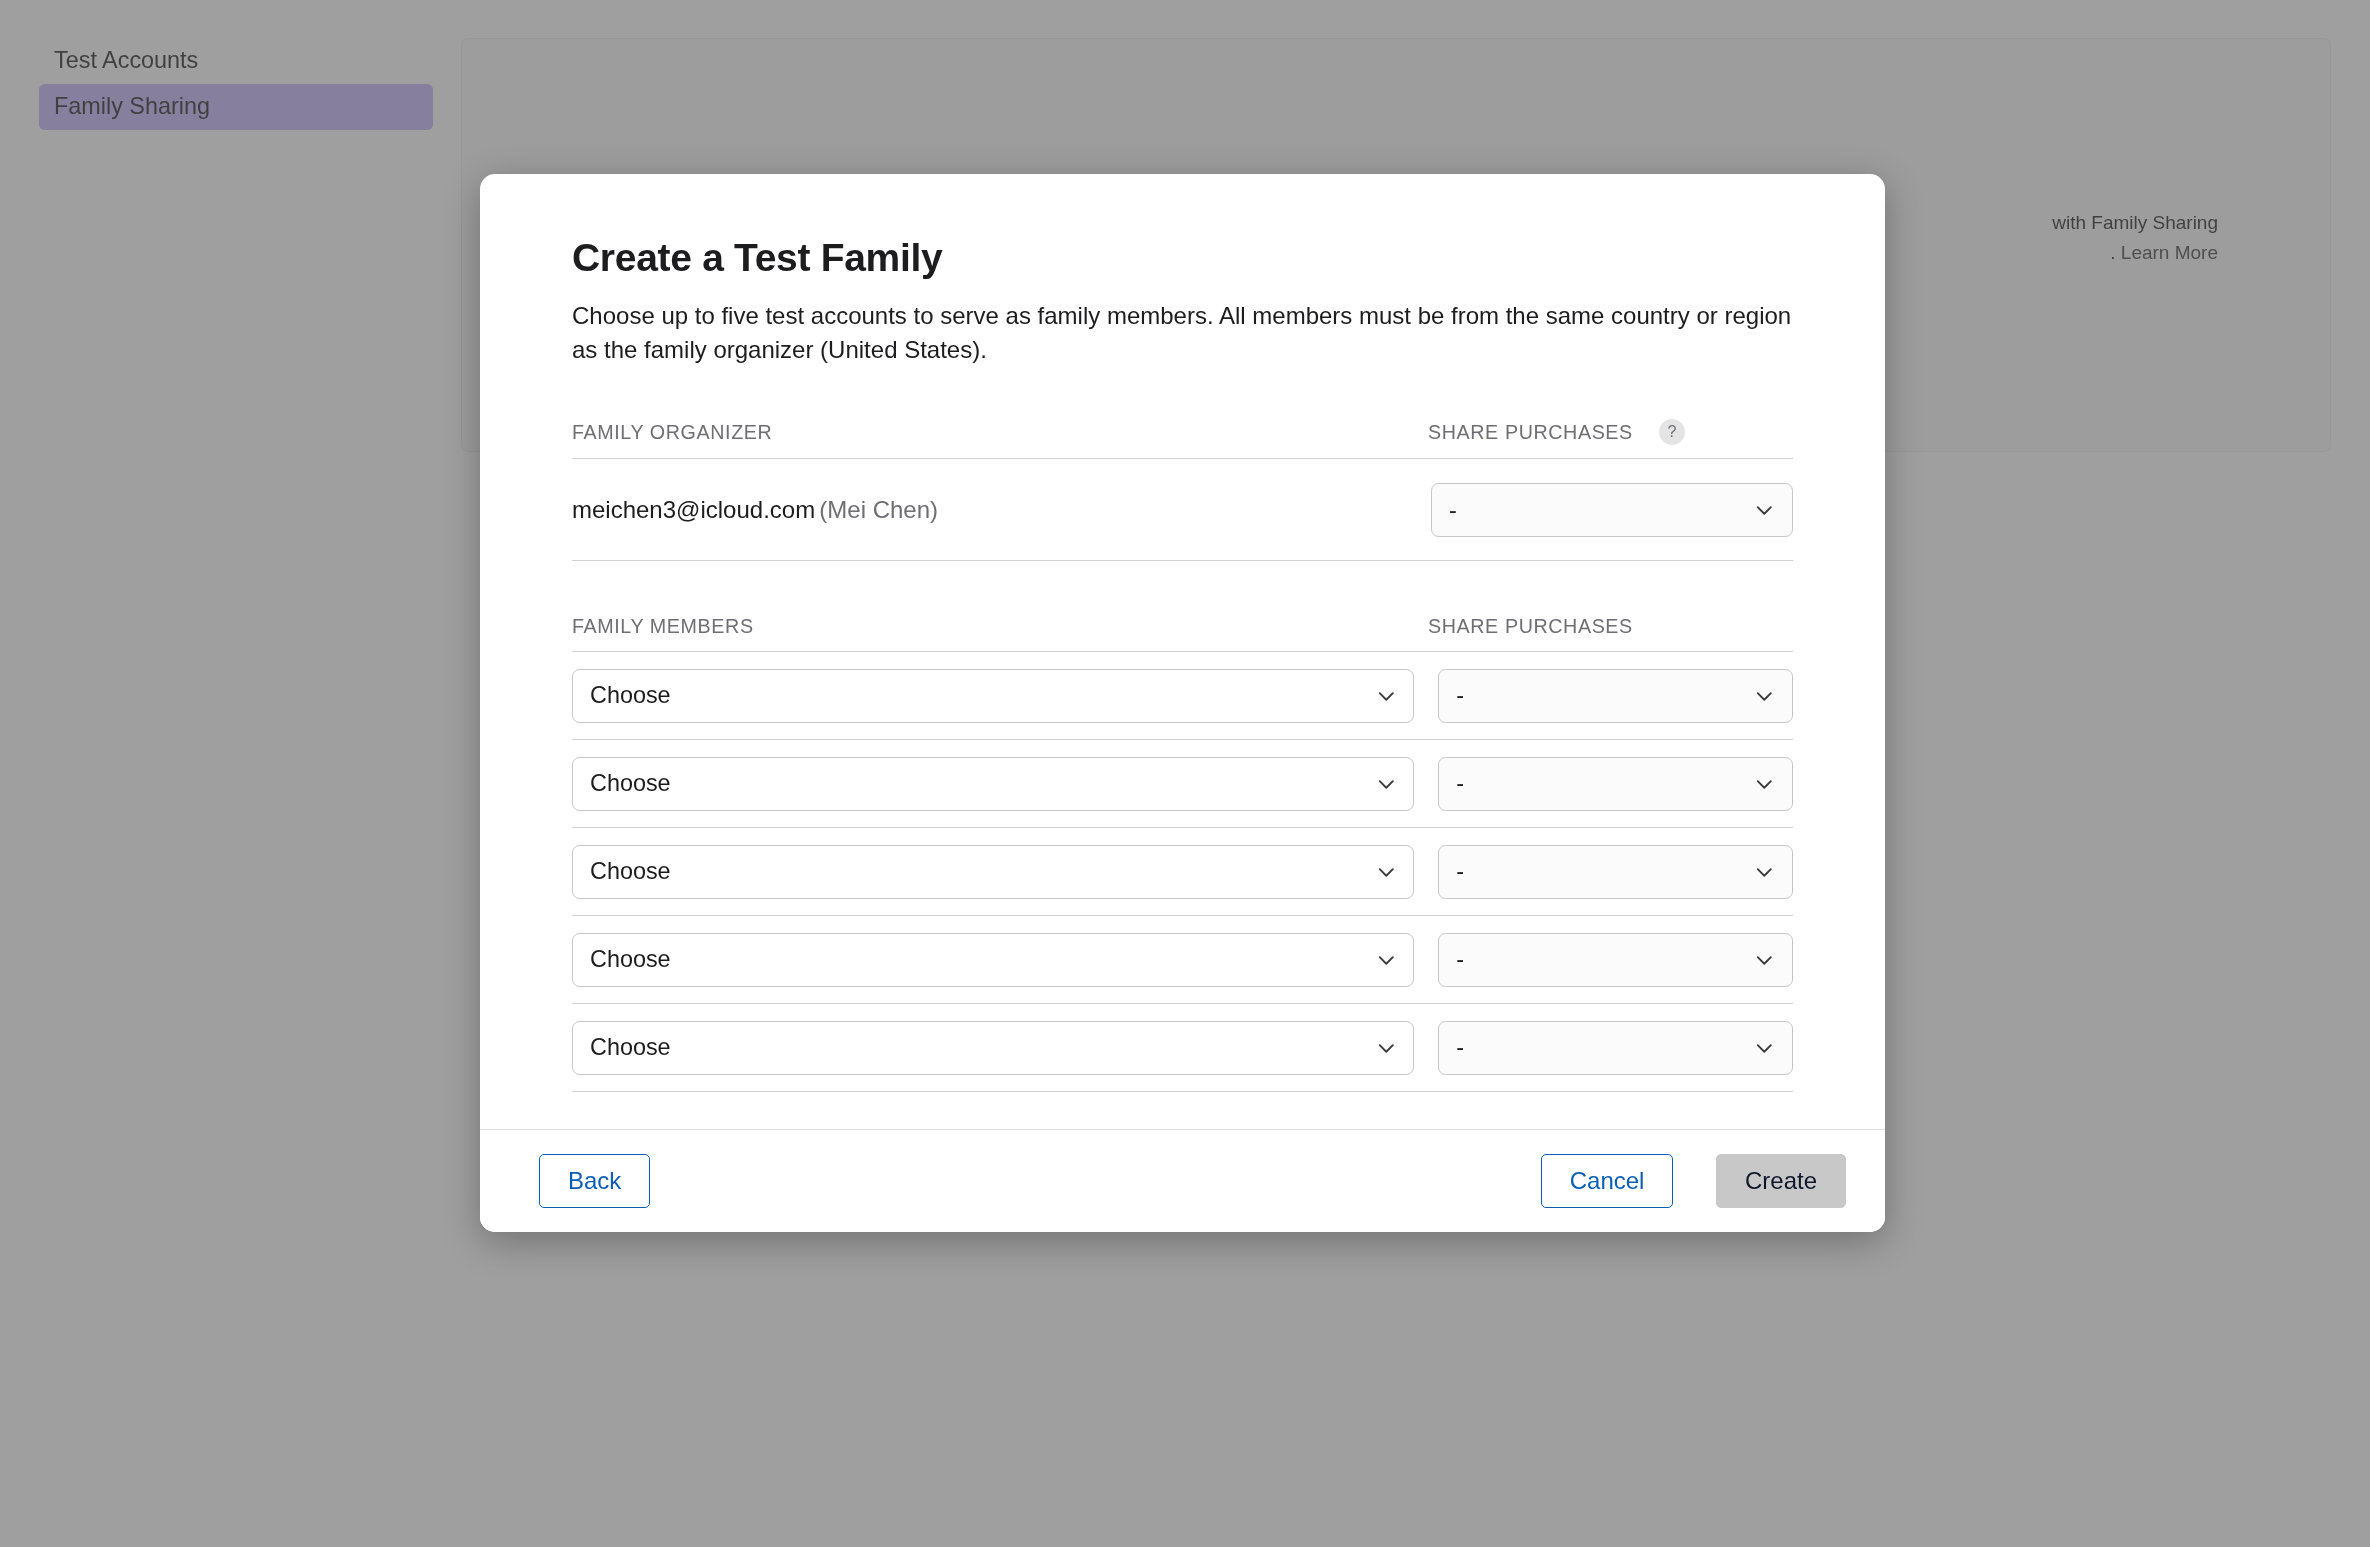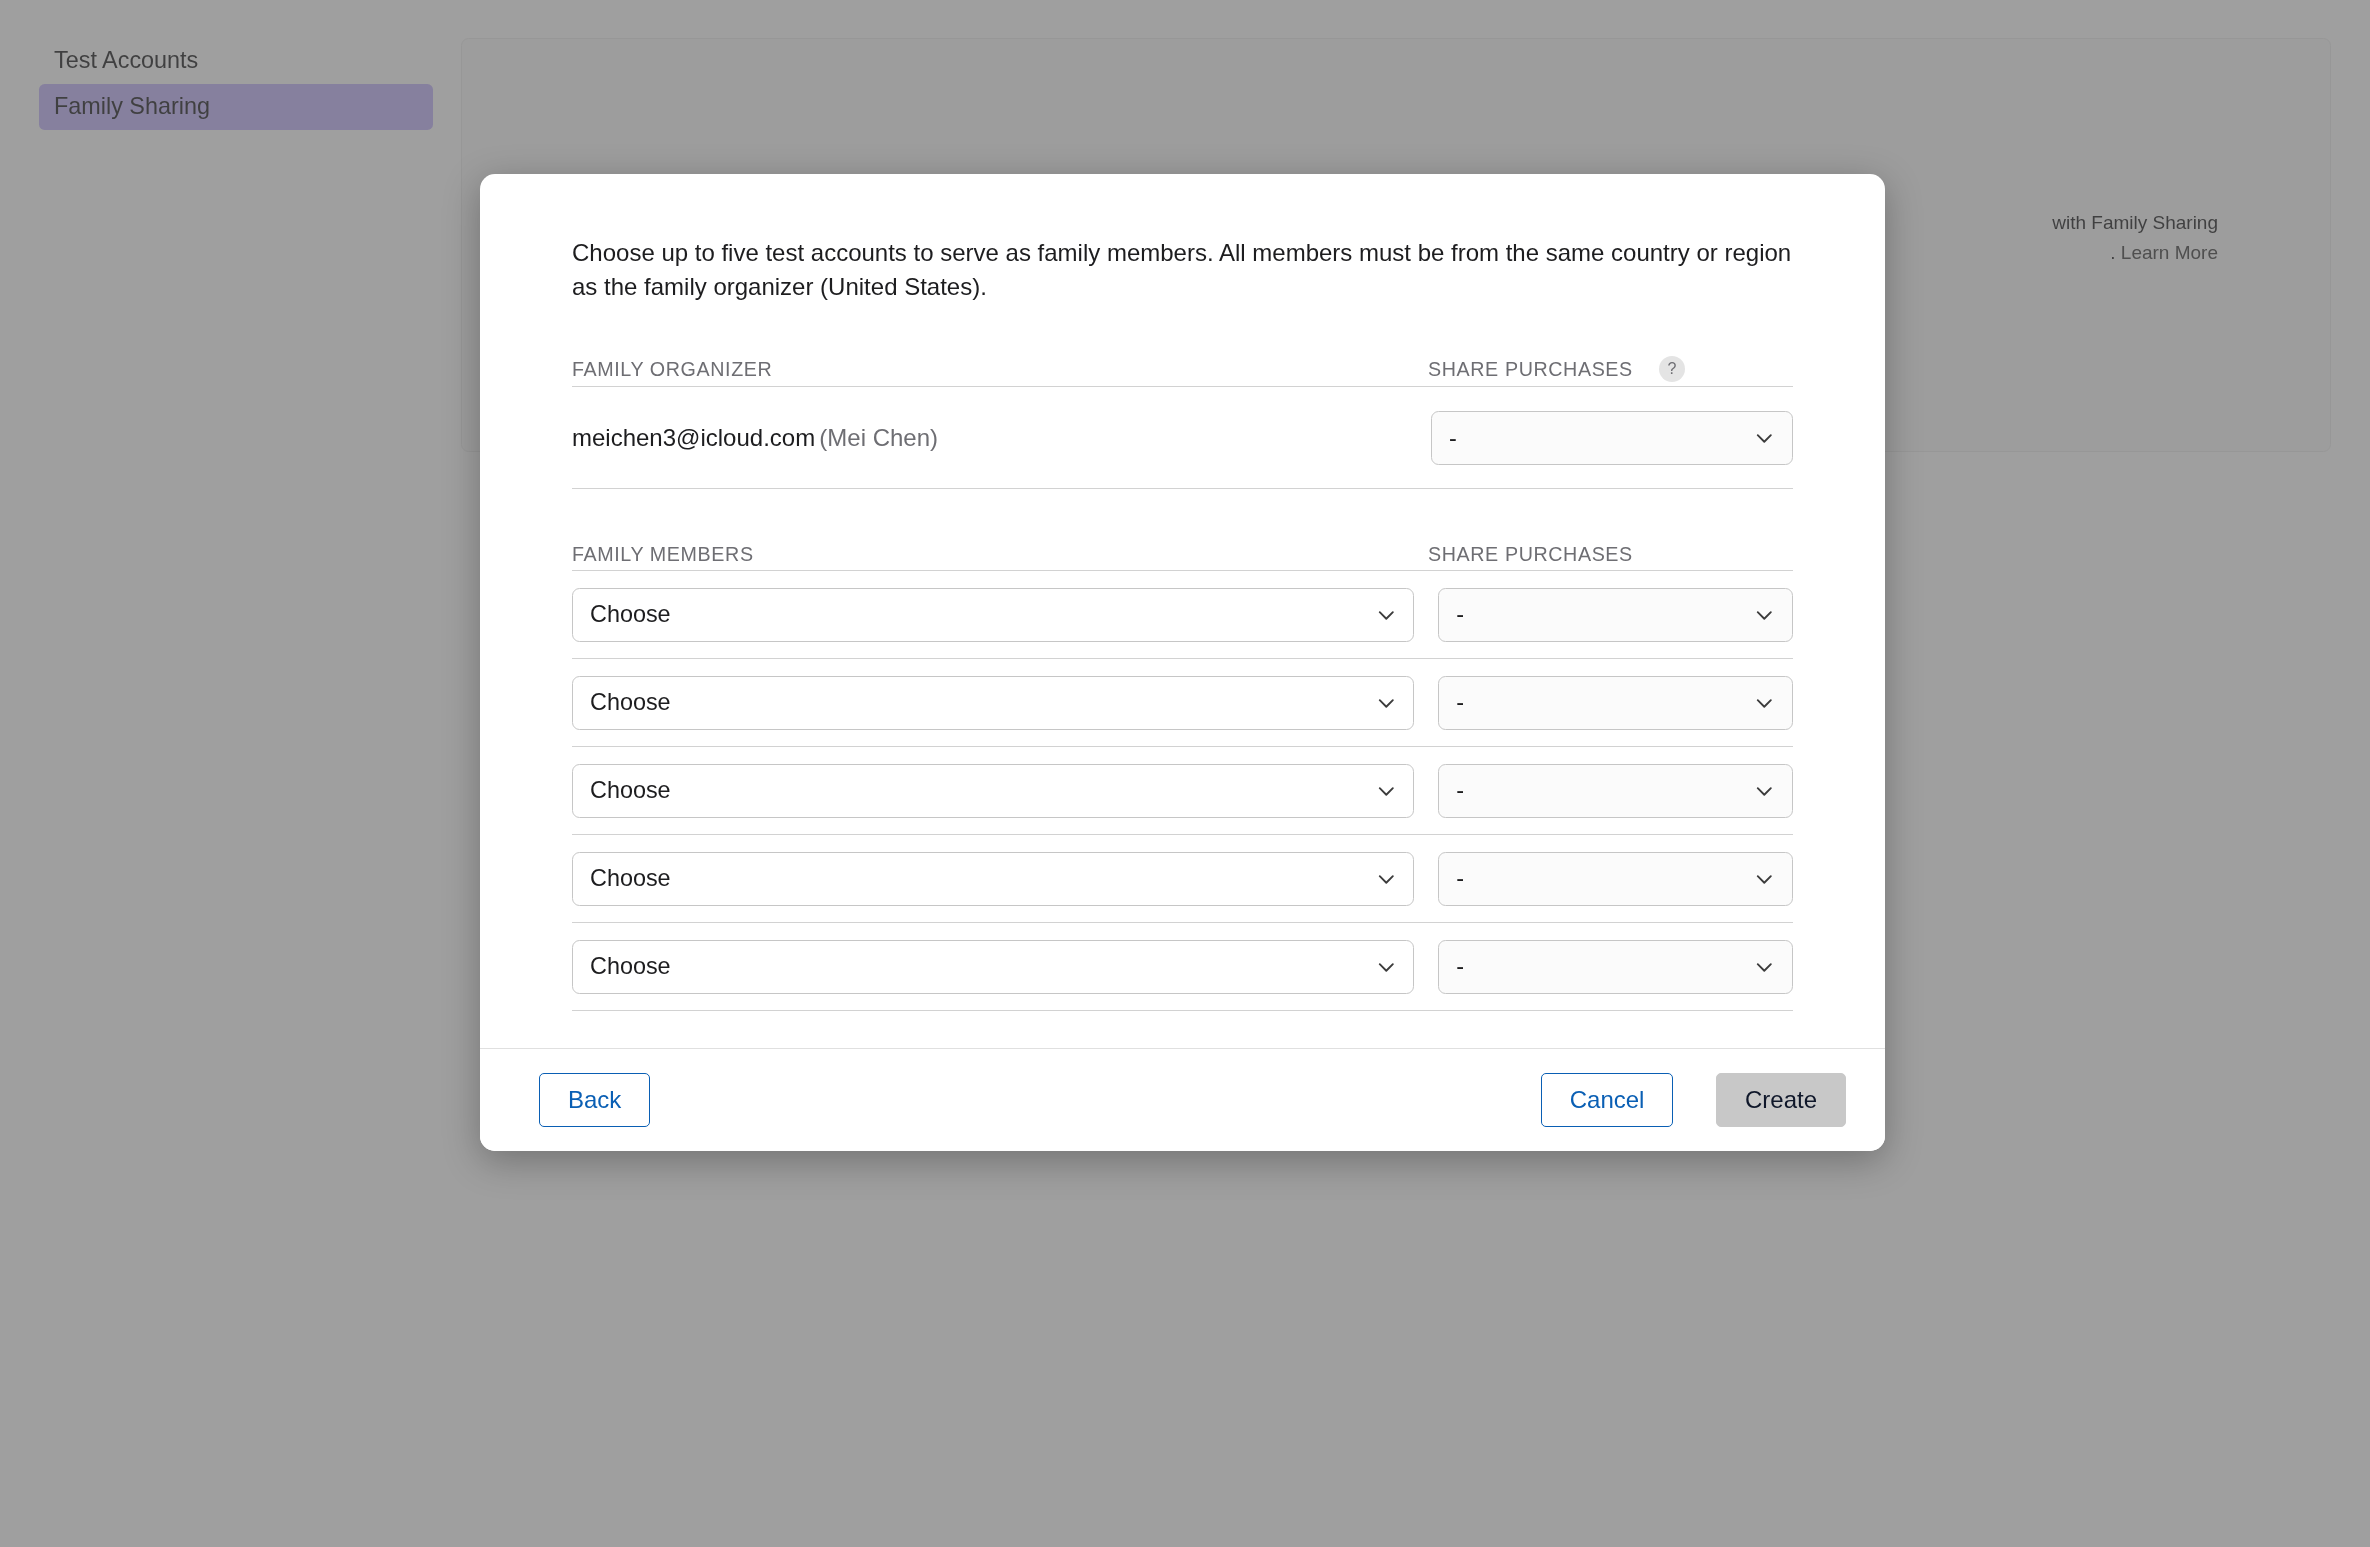--- a/index.html
+++ b/index.html
@@ -144,21 +144,21 @@
     color: #1d1d1f;
     margin: 0 0 52px 0;
     max-width: 1255px;
   }
 
   .section-head {
     display: flex;
     align-items: center;
     justify-content: space-between;
     border-bottom: 0.9px solid #d2d2d2;
-    padding-bottom: 4px;
+    padding-bottom: 13px;
   }
   .section-label {
     font-size: 19.7px;
     letter-spacing: 0.6px;
     color: #6e6e73;
     text-transform: uppercase;
   }
   .section-right {
     display: flex;
     align-items: center;
@@ -286,20 +286,21 @@
       </div>
     </div>
   </div>
 </div>
 
 <div class="overlay"></div>
 
 <div class="modal">
 
   <div class="modal-body">
+    <h2 class="modal-title">Create a Test Family</h2>
     <p class="modal-desc">Choose up to five test accounts to serve as family members. All members must be from the same country or region as the family organizer (United States).</p>
 
     <div class="section-head">
       <div class="section-label">Family Organizer</div>
       <div class="section-right">
         <span class="section-label">Share Purchases</span>
         <span class="help-badge">?</span>
       </div>
     </div>
 

